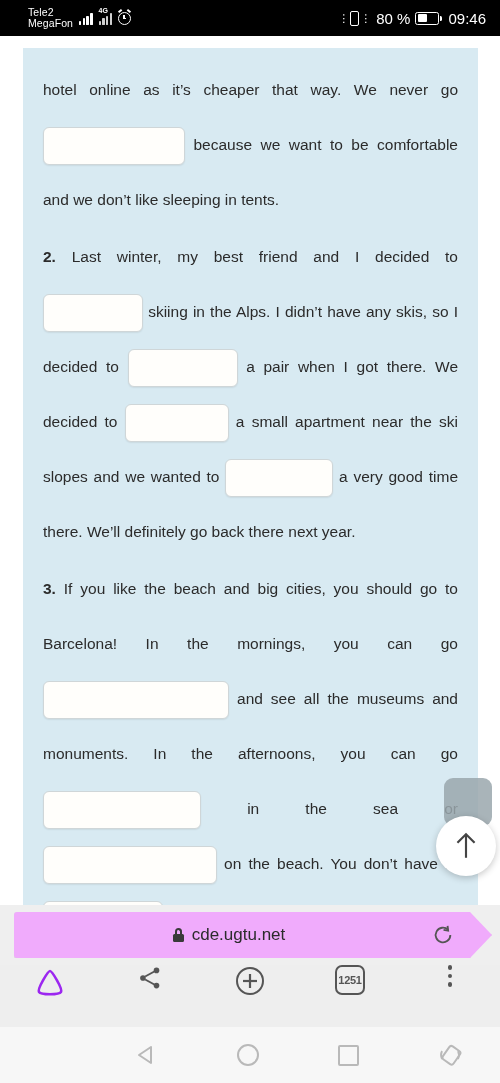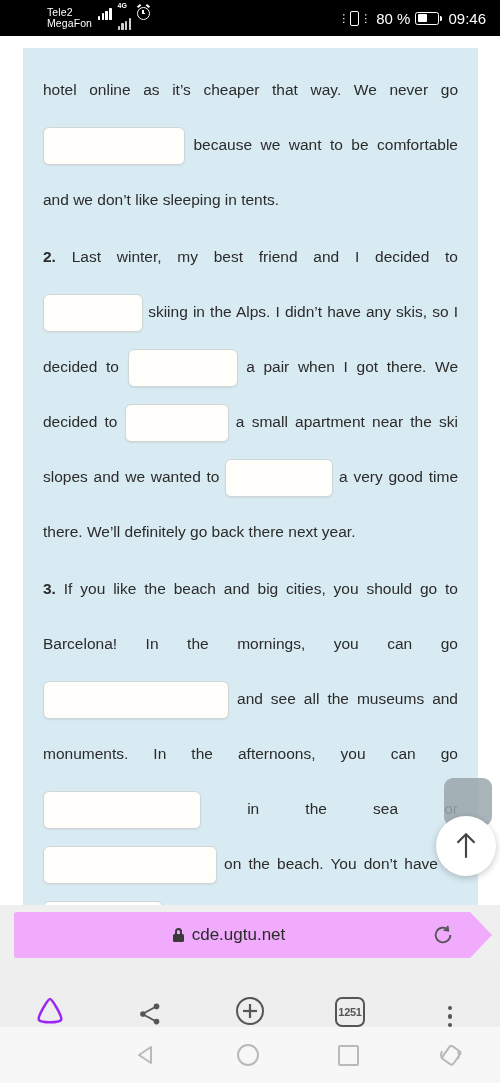--- a/index.html
+++ b/index.html
@@ -10,21 +10,21 @@
     overflow:hidden;
     position:relative;
   }
 
   
   .status-bar{
     height:36px; width:500px; background:#000;
     display:flex; align-items:center; color:#fff;
     font-size:11px; position:relative;
   }
-  .sb-left{ display:flex; gap:6px; margin-left:47px; }
+  .sb-left{ display:flex; align-items:center; gap:6px; margin-left:28px; }
   .carrier{ line-height:11.5px; font-size:10.5px; letter-spacing:.1px; }
   .carrier div{ white-space:nowrap; }
   .sig{ display:flex; align-items:flex-end; gap:1.3px; height:13px; }
   .sig i{ width:2.4px; background:#fff; display:block; border-radius:.4px; }
   .sig i:nth-child(1){height:4px}
   .sig i:nth-child(2){height:6.5px}
   .sig i:nth-child(3){height:9px}
   .sig i:nth-child(4){height:12px}
   .sig.dim i{ background:#cfcfcf; }
   .fourg{ position:relative; display:flex; align-items:flex-end; gap:3px; }
@@ -109,21 +109,21 @@
   .lock .shk{ position:absolute; top:0; left:2px; width:7px; height:7px; border:2px solid #3a3a3a; border-bottom:none; border-radius:4px 4px 0 0; }
   .lock .bod{ position:absolute; bottom:0; left:0; width:11px; height:8px; background:#3a3a3a; border-radius:1.5px; }
   .url-text{ font-size:17px; color:#2b2b2b; }
   .reload{ position:absolute; right:38px; top:50%; transform:translateY(-50%); width:22px; height:22px; }
 
   
   .toolbar{
     position:absolute; top:965px; left:0; width:500px; height:62px;
     background:#eeeeee; display:flex; align-items:center;
   }
-  .tb-item{ flex:1; display:flex; align-items:flex-end; justify-content:center; height:100%; }
+  .tb-item{ flex:1; display:flex; align-items:flex-start; justify-content:center; height:100%; }
   .tri-home{ width:34px; height:34px; }
   .tabcount{
     width:30px; height:30px; border:2.5px solid #555; border-radius:7px;
     display:flex; align-items:center; justify-content:center;
     font-size:11px; color:#555; font-weight:600; letter-spacing:-.3px;
   }
   .dots{ display:flex; flex-direction:column; gap:4px; }
   .dots i{ width:4.5px; height:4.5px; border-radius:50%; background:#555; display:block; }
 
   

